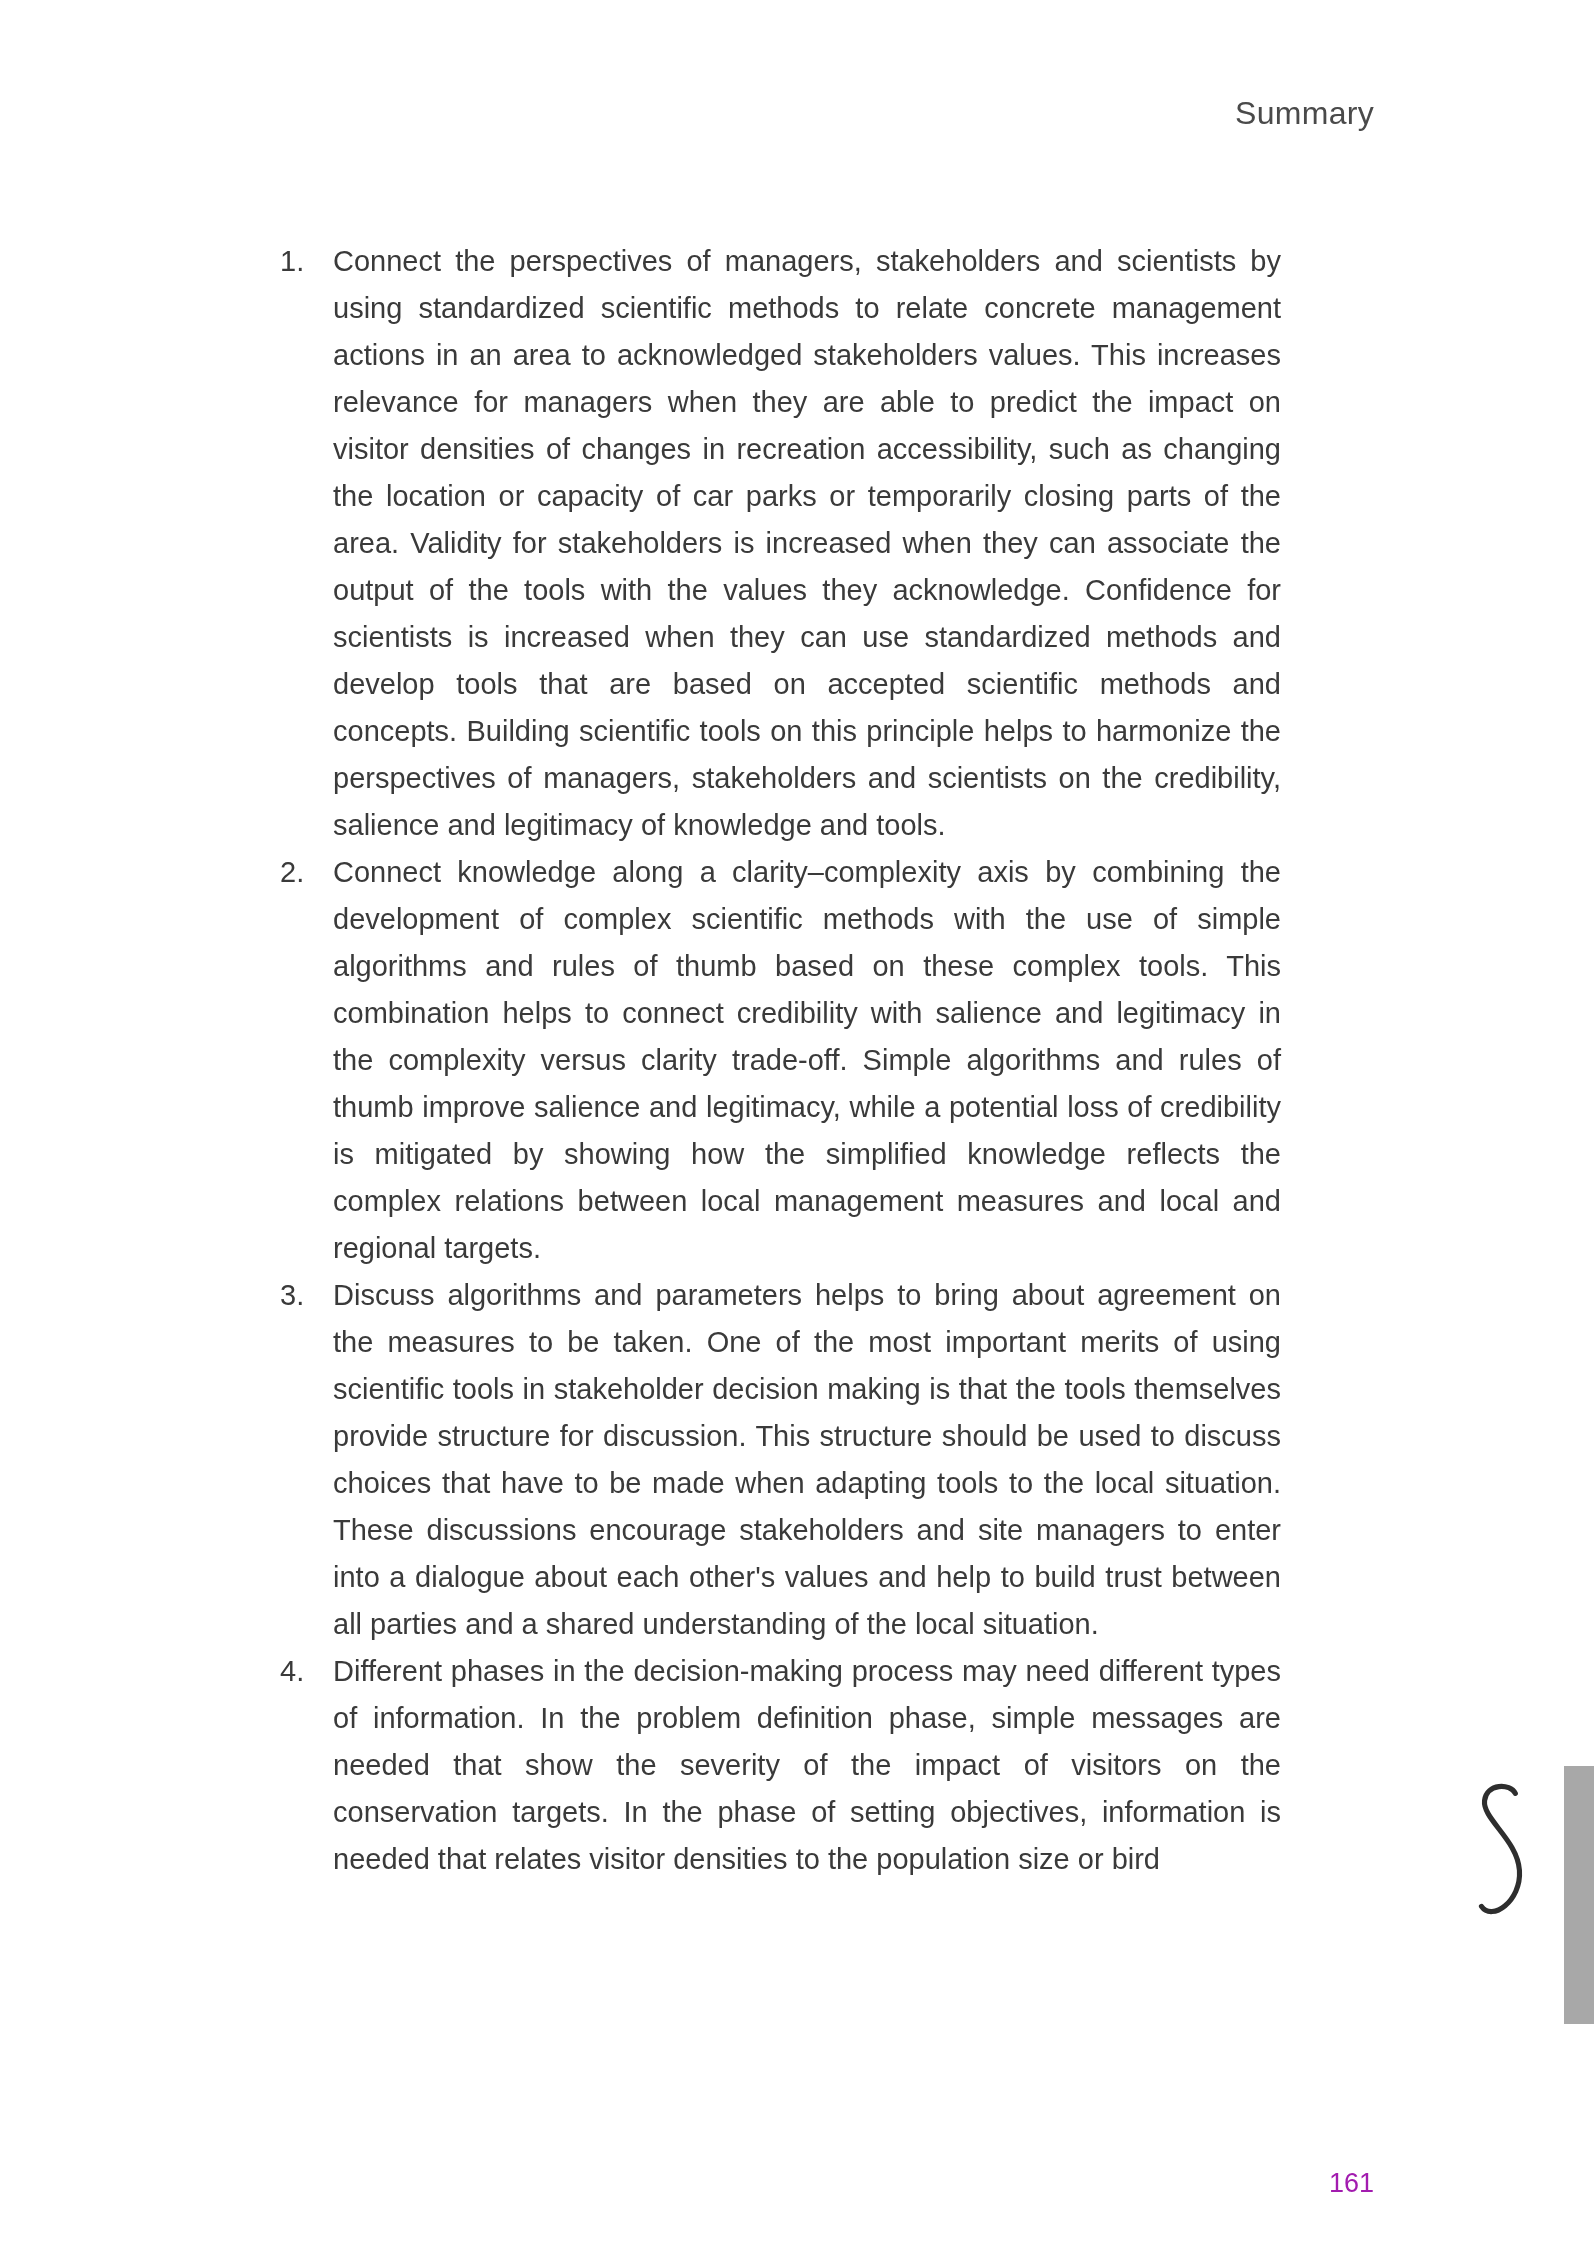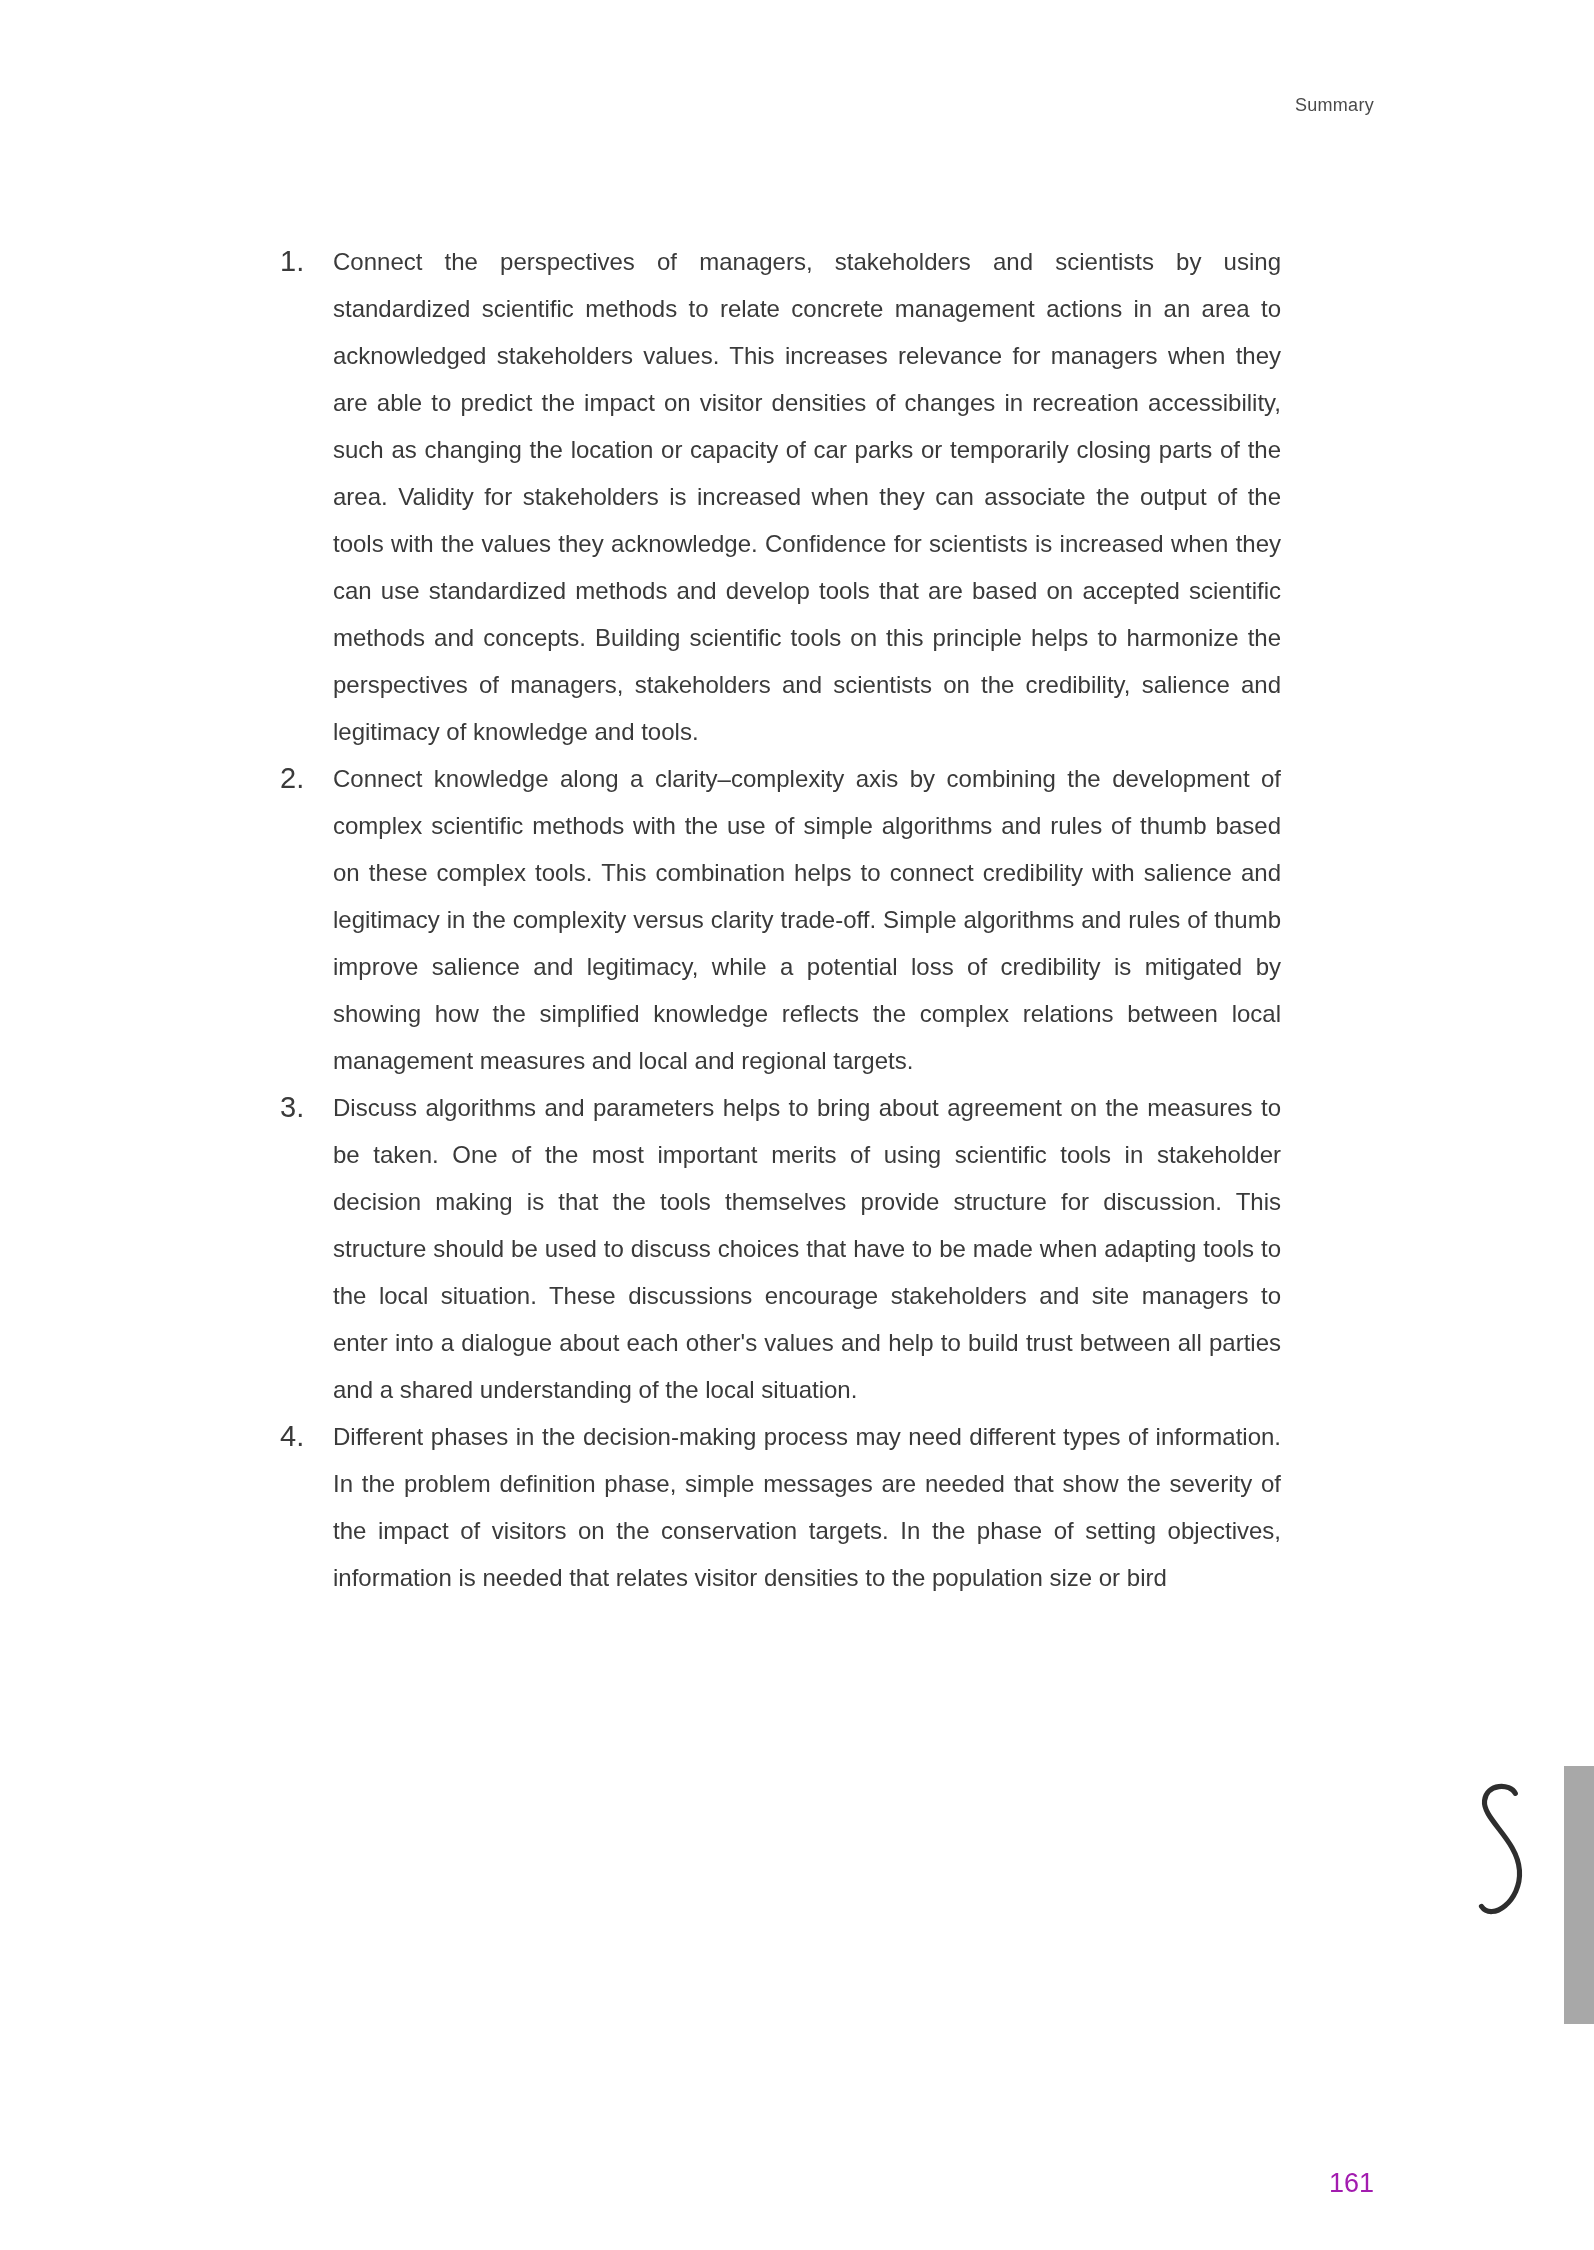--- a/index.html
+++ b/index.html
@@ -13,21 +13,21 @@
     height: 2250px;
     background: #ffffff;
     font-family: "Liberation Sans", sans-serif;
     color: #3a3a3a;
     overflow: hidden;
   }
   .running-header {
     position: absolute;
     top: 95px;
     right: 220px;
-    font-size: 18px;
+    font-size: 32px;
     color: #4a4a4a;
     letter-spacing: 0.3px;
     text-align: right;
   }
   .summary-list {
     position: absolute;
     top: 238px;
     left: 280px;
     width: 1001px;
   }
@@ -38,21 +38,21 @@
   .item-number {
     flex: 0 0 53px;
     width: 53px;
     font-size: 29px;
     line-height: 47px;
     color: #3a3a3a;
   }
   .item-text {
     flex: 1;
     margin: 0;
-    font-size: 24px;
+    font-size: 29px;
     line-height: 47px;
     text-align: justify;
     color: #3a3a3a;
   }
   .side-letter {
     position: absolute;
     left: 1470px;
     top: 1778px;
     width: 64px;
     height: 154px;

